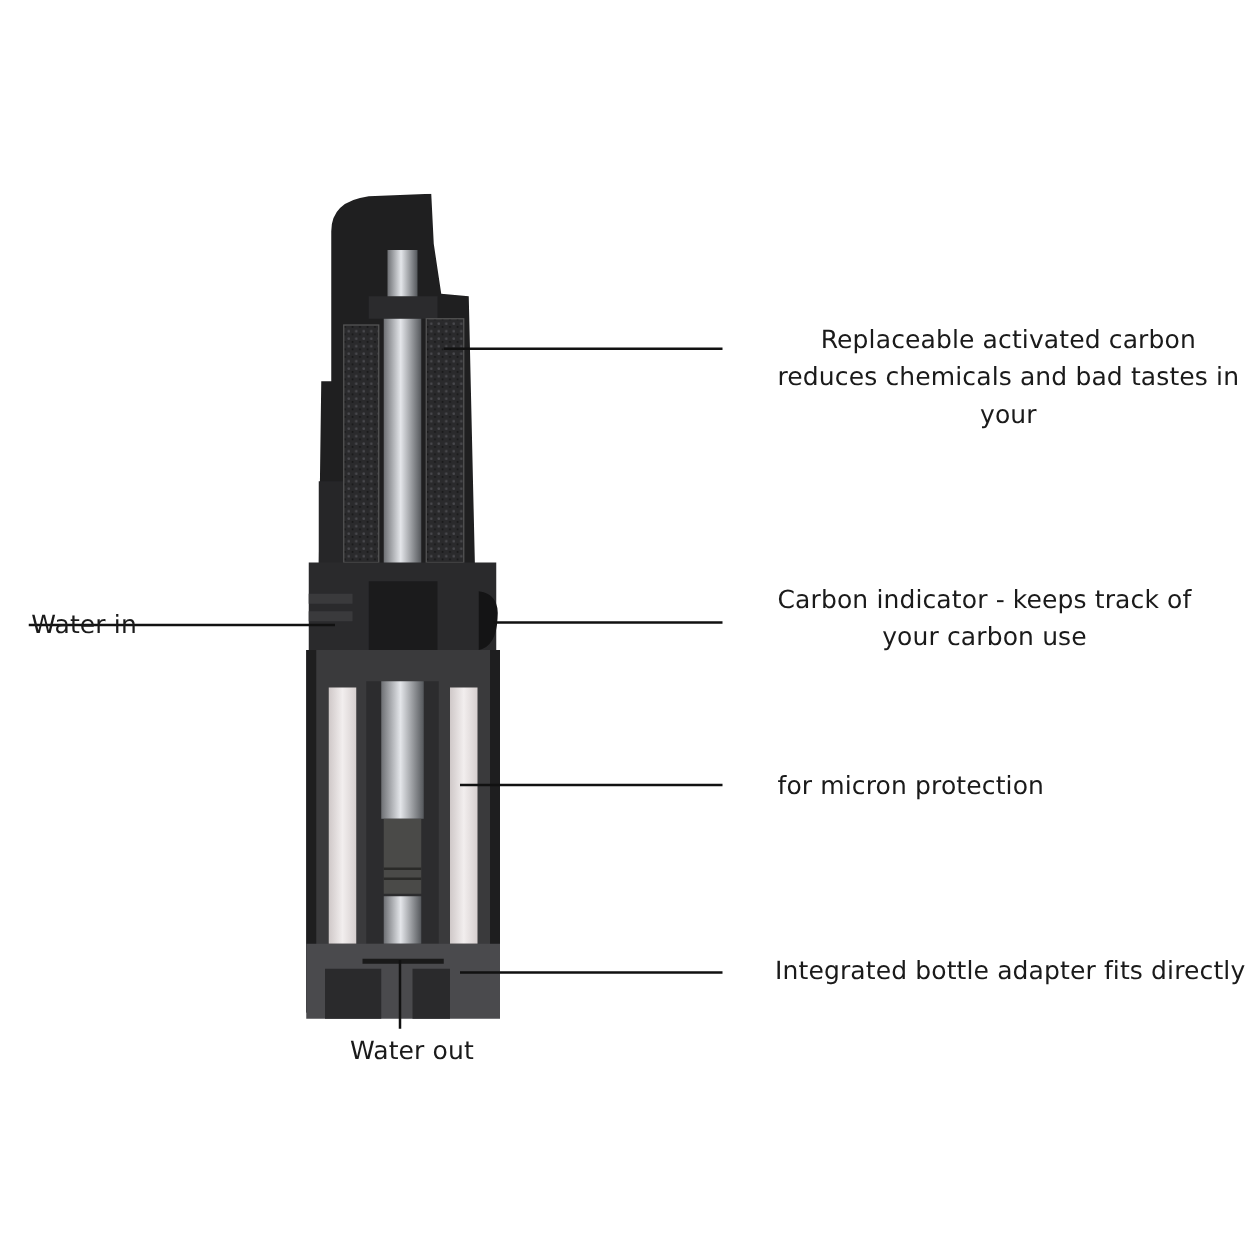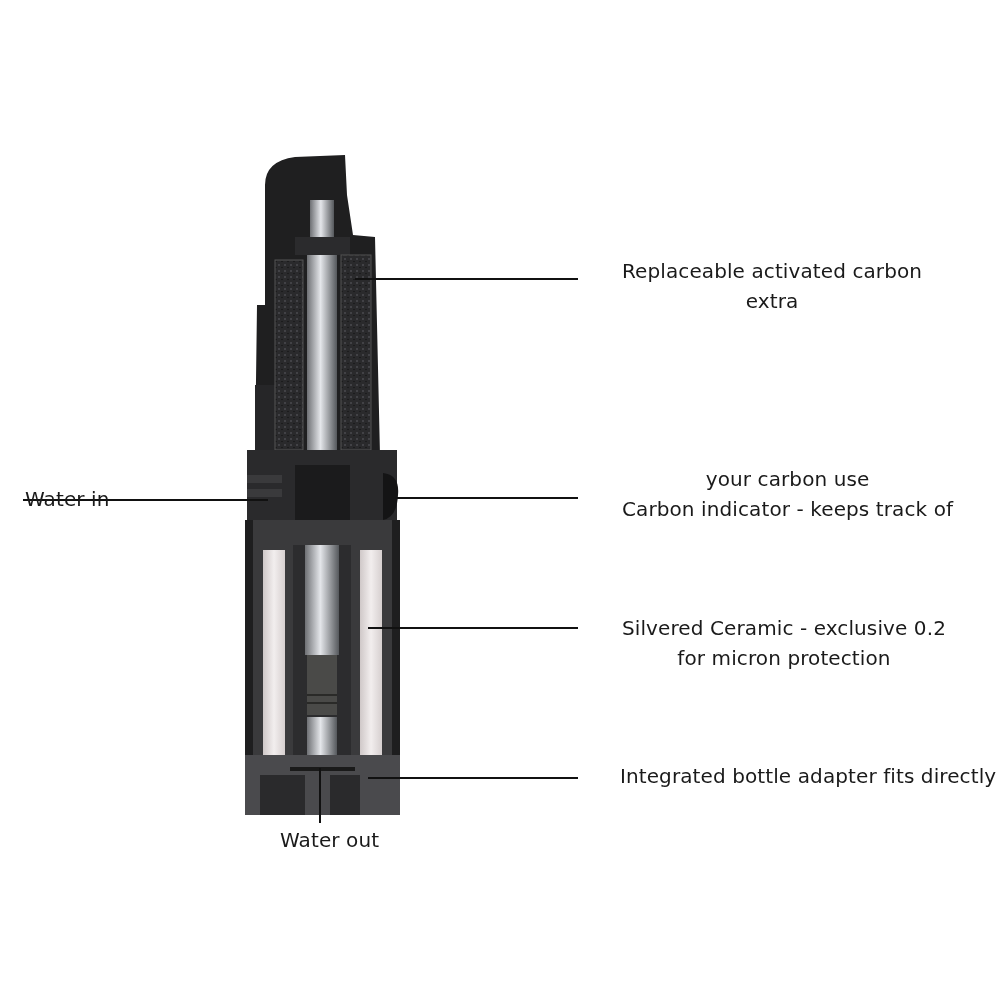--- a/index.html
+++ b/index.html
@@ -82,28 +82,28 @@
 <div class="line" style="left:395px;top:497px;width:183px;"></div>
 <div class="line" style="left:368px;top:627px;width:210px;"></div>
 <div class="line" style="left:368px;top:777px;width:210px;"></div>
 <div class="vline" style="left:319px;top:768px;height:55px;"></div>
 
 <div class="label" style="left:25px;top:484px;">Water in</div>
 <div class="label" style="left:280px;top:825px;">Water out</div>
 
 <div class="label" style="left:622px;top:256px;">
   <div>Replaceable activated carbon</div>
-  <div>extra</div>
+  <div>reduces chemicals and bad tastes in</div>
+  <div>your</div>
 </div>
 
 <div class="label" style="left:622px;top:464px;">
+  <div>Carbon indicator - keeps track of</div>
   <div>your carbon use</div>
-  <div>Carbon indicator - keeps track of</div>
 </div>
 
 <div class="label" style="left:622px;top:613px;">
-  <div>Silvered Ceramic - exclusive 0.2</div>
   <div>for micron protection</div>
 </div>
 
 <div class="label" style="left:620px;top:761px;">
   <div>Integrated bottle adapter fits directly</div>
 </div>
 
 </body></html>

